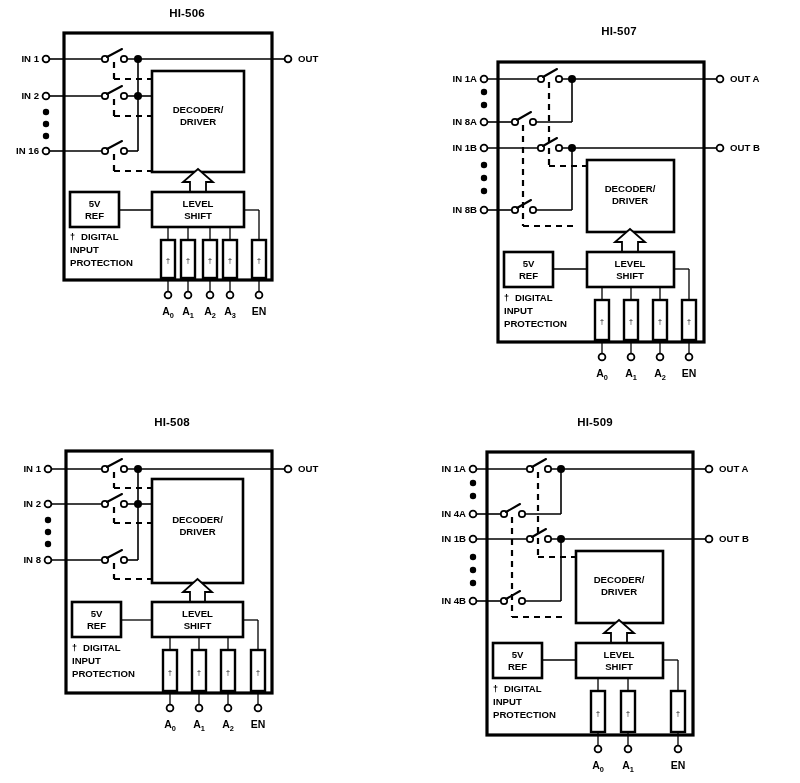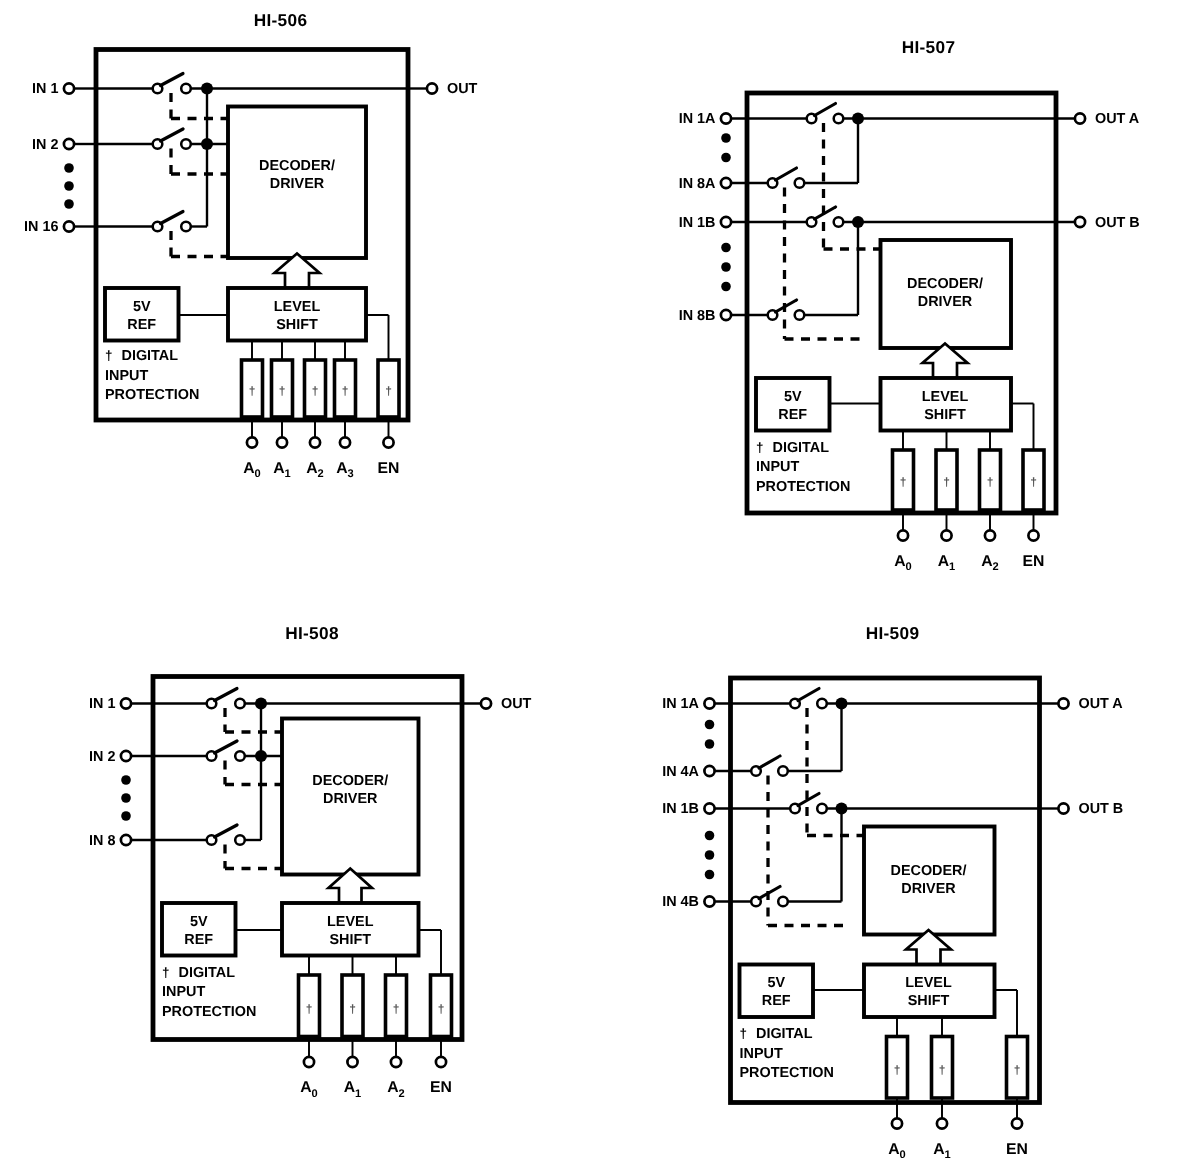--- a/index.html
+++ b/index.html
@@ -281,21 +281,21 @@
       <circle class="pin" cx="289" cy="339" r="3.4"></circle>
     </g>
 
     <text class="botlbl" x="202" y="359" text-anchor="middle"><tspan>A</tspan><tspan class="sub" dy="3">0</tspan></text>
     <text class="botlbl" x="231" y="359" text-anchor="middle"><tspan>A</tspan><tspan class="sub" dy="3">1</tspan></text>
     <text class="botlbl" x="260" y="359" text-anchor="middle"><tspan>A</tspan><tspan class="sub" dy="3">2</tspan></text>
     <text class="botlbl" x="289" y="359" text-anchor="middle">EN</text>
   </svg>
   </div>
 
-  <div class="panel" style="left:0px;top:400px;padding-left:36px;">
+  <div class="panel" style="left:0px;top:400px;">
   <svg width="400" height="383" viewBox="0 0 400 383">
     <text class="ttl" x="172" y="26" text-anchor="middle">HI-508</text>
 
     <rect class="outer" x="66" y="51" width="206" height="242"></rect>
 
     <line class="wire" x1="51" y1="69" x2="103" y2="69"></line>
     <line class="wire" x1="51" y1="104" x2="103" y2="104"></line>
     <line class="wire" x1="51" y1="160" x2="103" y2="160"></line>
 
     <circle class="pin" cx="48" cy="69" r="3.4"></circle>

